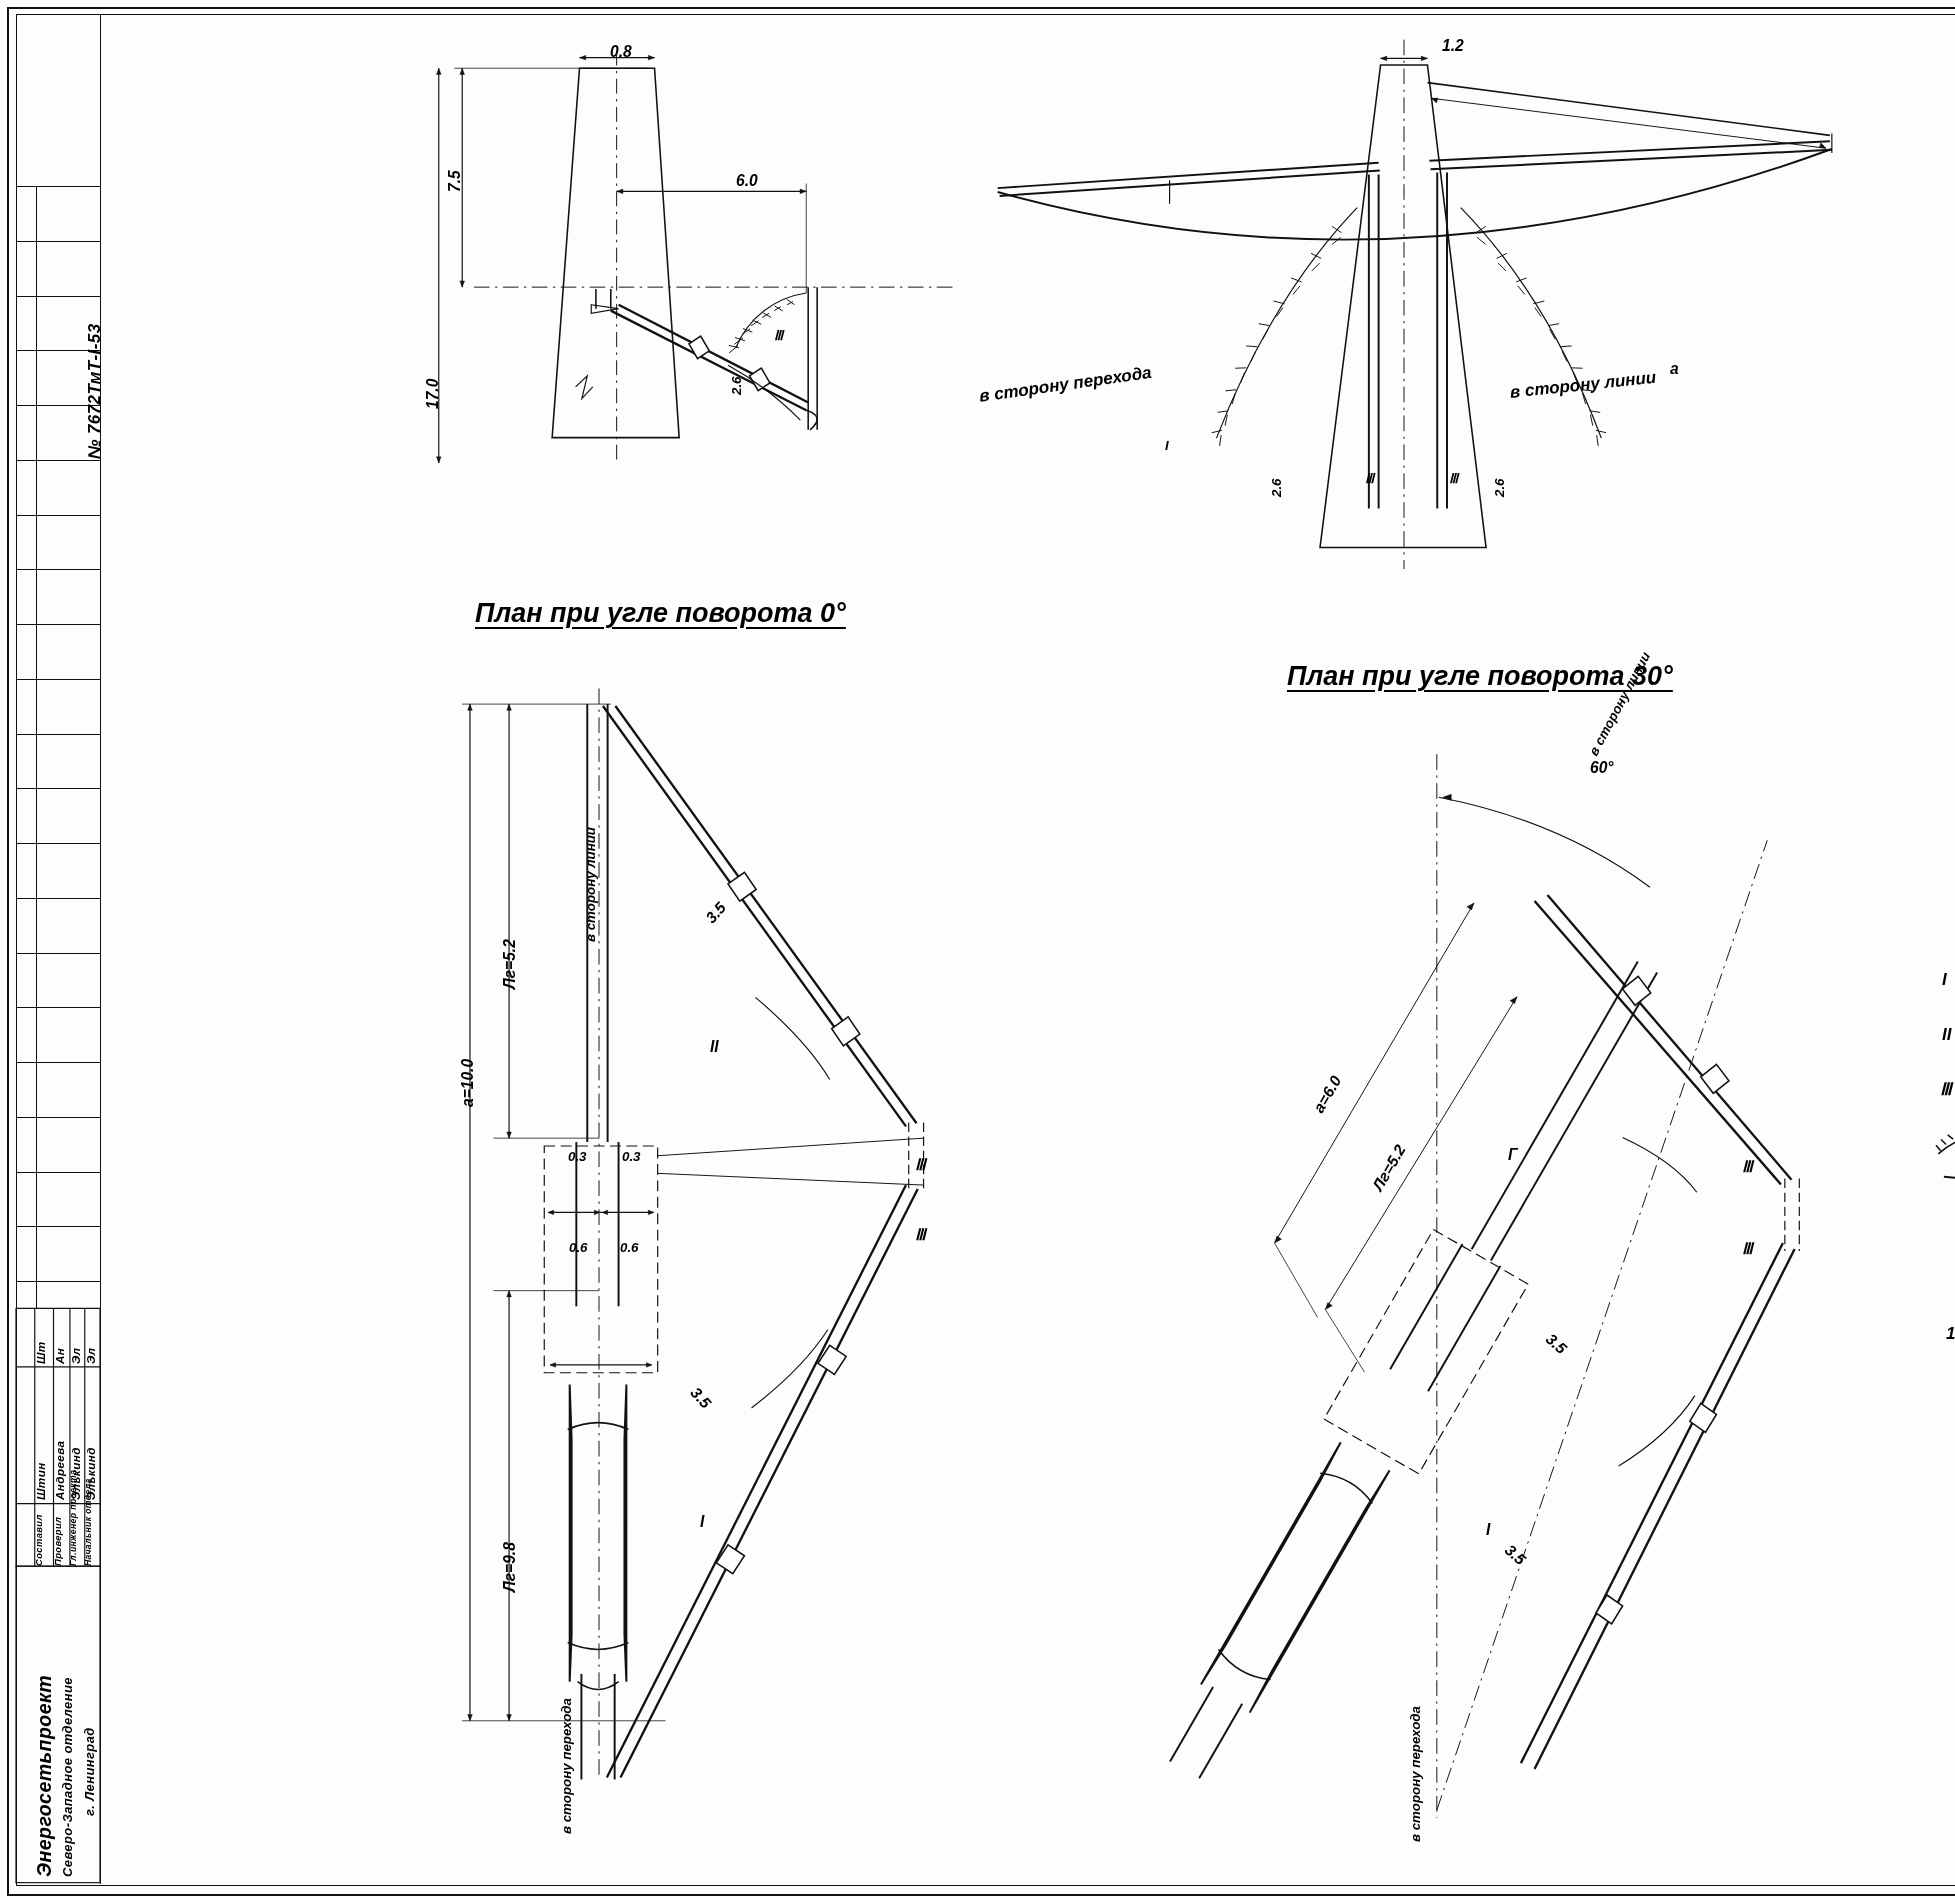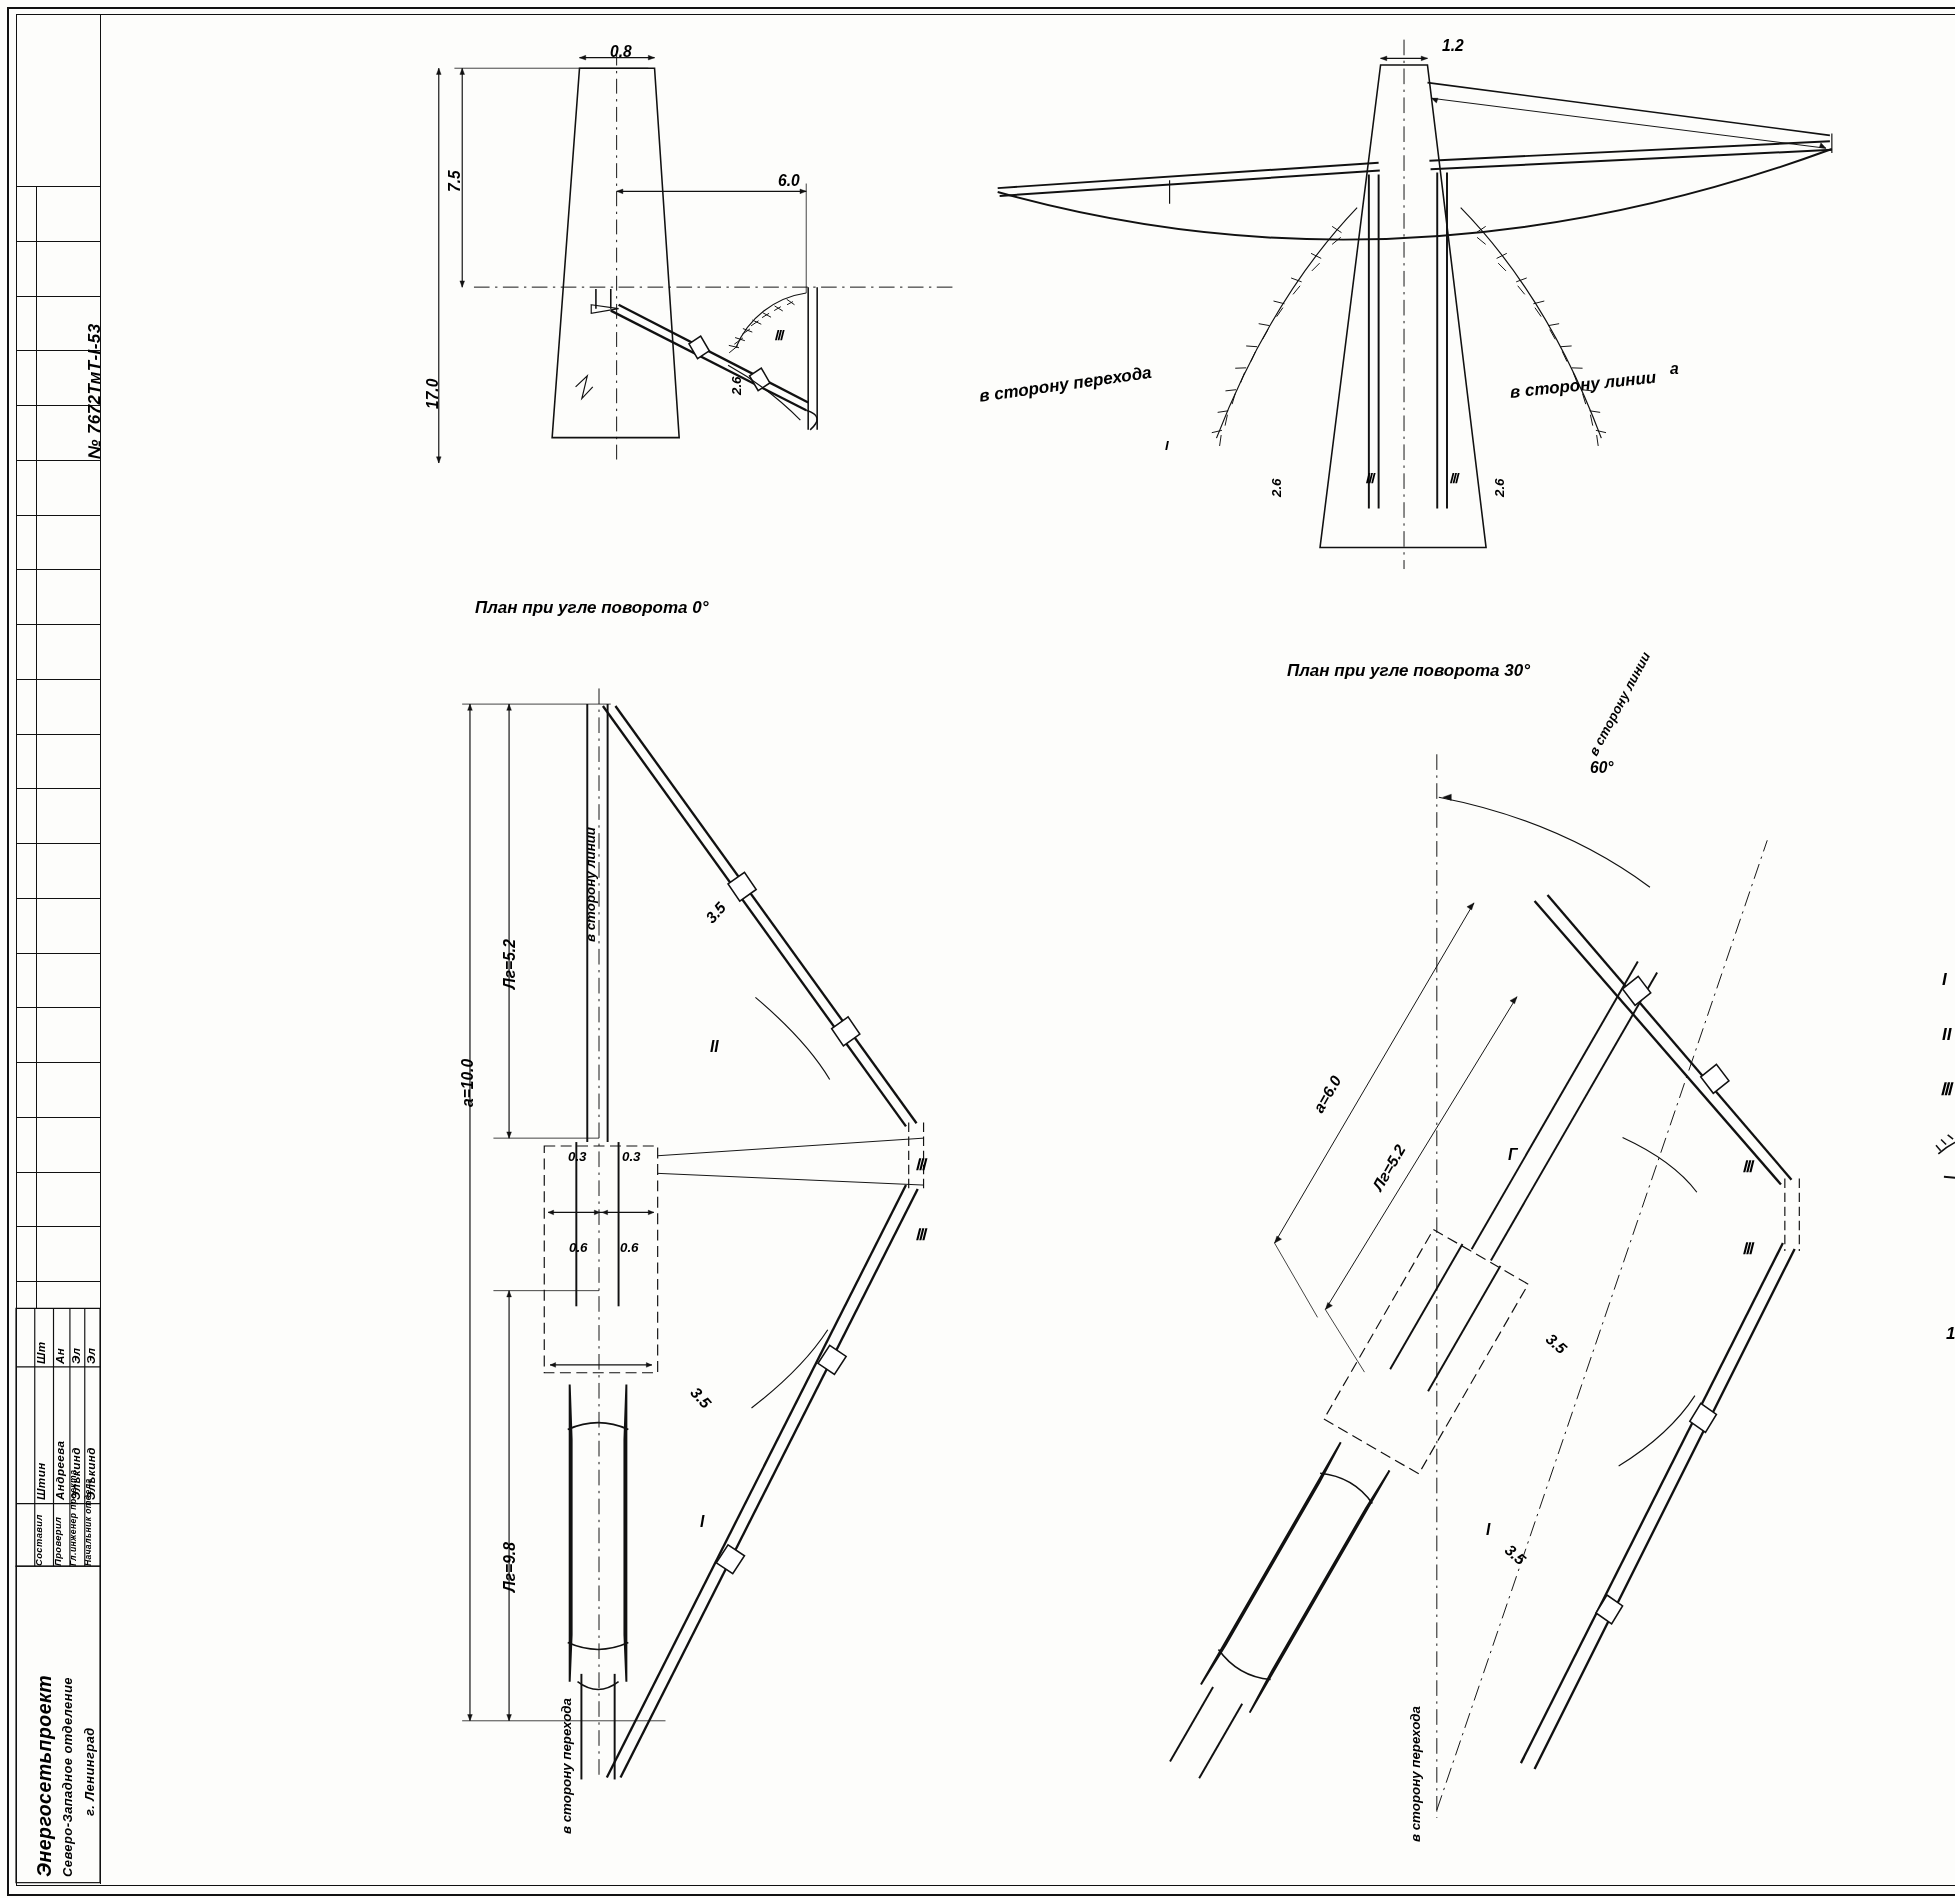--- a/index.html
+++ b/index.html
@@ -5,21 +5,21 @@
   html,body{margin:0;padding:0;background:#fff;}
   body{font-family:"Liberation Sans",sans-serif;}
   #sheet{
     position:relative;width:2771px;height:1899px;background:#fdfdfb;
     overflow:hidden;
   }
   .txt{position:absolute;color:#000;white-space:pre;font-family:"Liberation Sans",sans-serif;}
   .cad{font-family:"Liberation Sans",sans-serif;font-style:italic;font-weight:700;letter-spacing:0.4px;}
   .dim{font-size:15.6px;font-style:italic;font-weight:700;}
   .dimS{font-size:13.3px;font-style:italic;font-weight:700;}
-  .ttl{font-size:17px;font-style:italic;font-weight:700;text-underline-offset:4.7px;}
+  .ttl{font-size:27px;font-style:italic;font-weight:700;text-decoration:underline;text-underline-offset:4.7px;}
   .leg{font-size:17px;font-style:italic;font-weight:700;}
   .rot90{transform-origin:0 0;transform:rotate(-90deg);}
   svg{position:absolute;top:0;left:0;overflow:visible;}
   
   .frameOuter{position:absolute;left:7px;top:7px;width:2757px;height:1885px;border:2.3px solid #111;}
   .frameInner{position:absolute;left:15.6px;top:14px;width:2740px;height:1870px;border:1.2px solid #111;}
   
   .leftcol{position:absolute;left:15.6px;top:14px;width:84px;height:1870px;border-right:1.6px solid #111;}
   .leftcol .rowline{position:absolute;left:0;width:84px;height:1.2px;background:#111;}
   .leftcol .midv{position:absolute;top:0;width:1.2px;background:#111;}
@@ -147,21 +147,21 @@
       </g>
 
       <path d="M 800 845 Q 900 900 985 985" stroke-width="3"></path>
 
       <path d="M 410 900 l 30 -28 l -14 58 l 28 -30" stroke-width="3"></path>
     </g>
   </svg>
   <div class="txt dim" style="left:610px;top:43px">0.8</div>
   <div class="txt dim rot90" style="left:446px;top:192px">7.5</div>
   <div class="txt dim rot90" style="left:424px;top:409px">17.0</div>
-  <div class="txt dim" style="left:778px;top:172px">6.0</div>
+  <div class="txt dim" style="left:736px;top:172px">6.0</div>
   <div class="txt dimS" style="left:774px;top:328px">Ⅲ</div>
   <div class="txt dimS rot90" style="left:729px;top:395px">2.6</div>
   <div class="txt ttl" style="left:475px;top:598px">План при угле поворота 0°</div>
 
   <svg width="1056" height="547" style="left:919px;top:23.5px" viewBox="0 0 2700 1400">
     <g stroke="#111" fill="none">
 
       <path d="M 1180 105 L 1300 105 L 1450 1340 L 1025 1340 Z" stroke-width="4"></path>
       <line x1="1240" y1="40" x2="1240" y2="1395" stroke-width="2.5" stroke-dasharray="40 14 6 14"></line>
 

